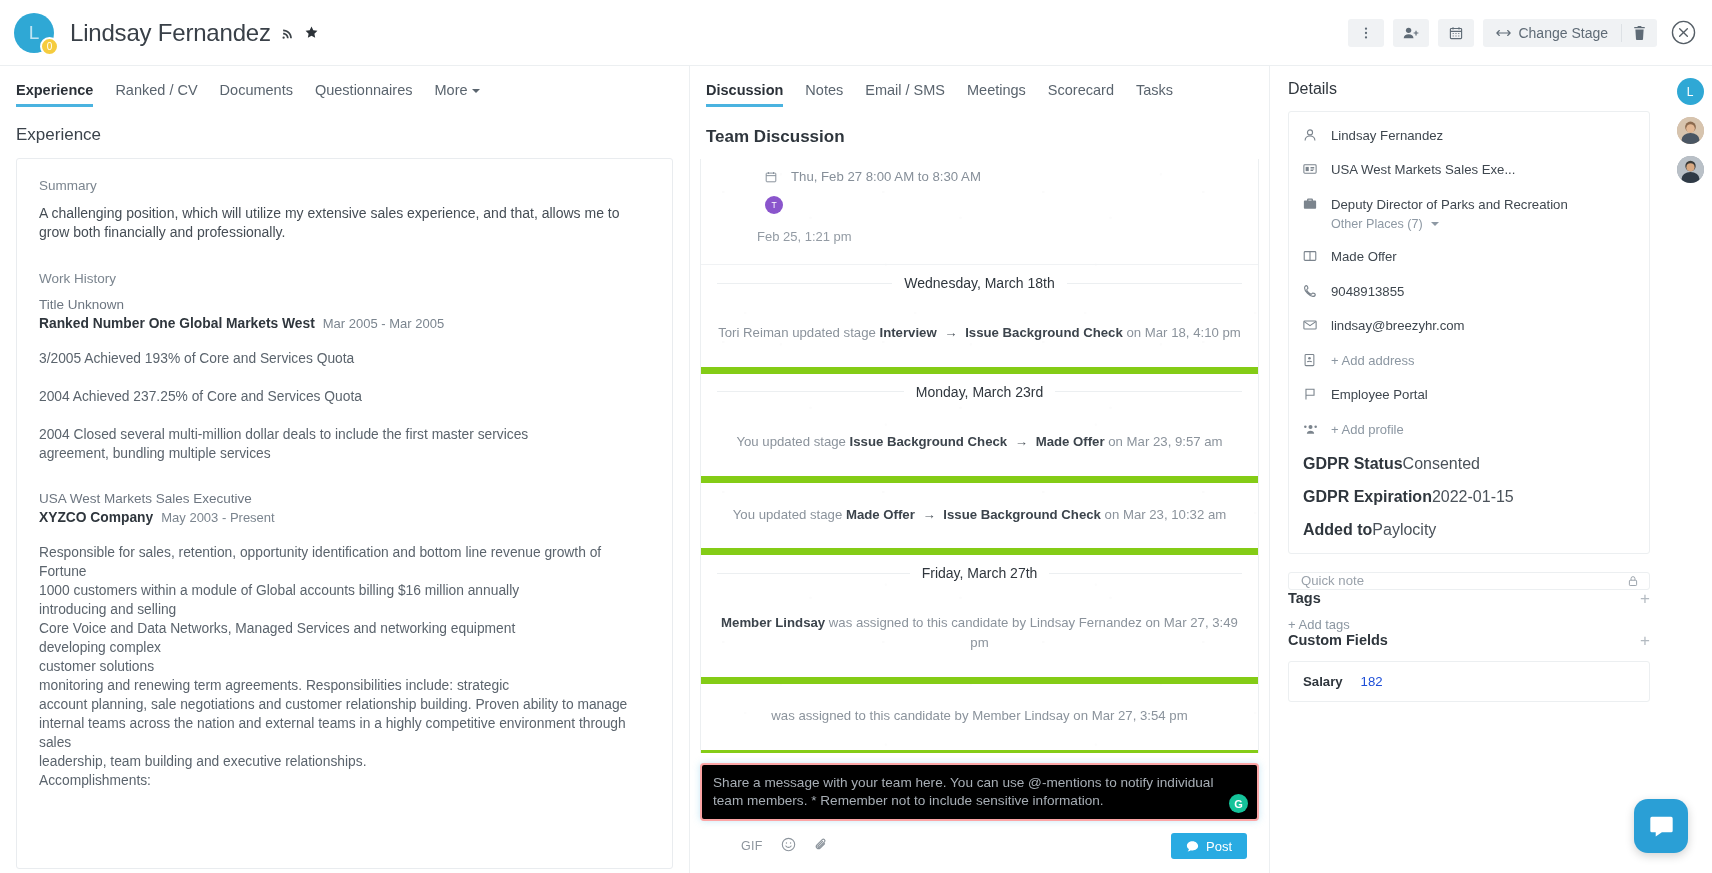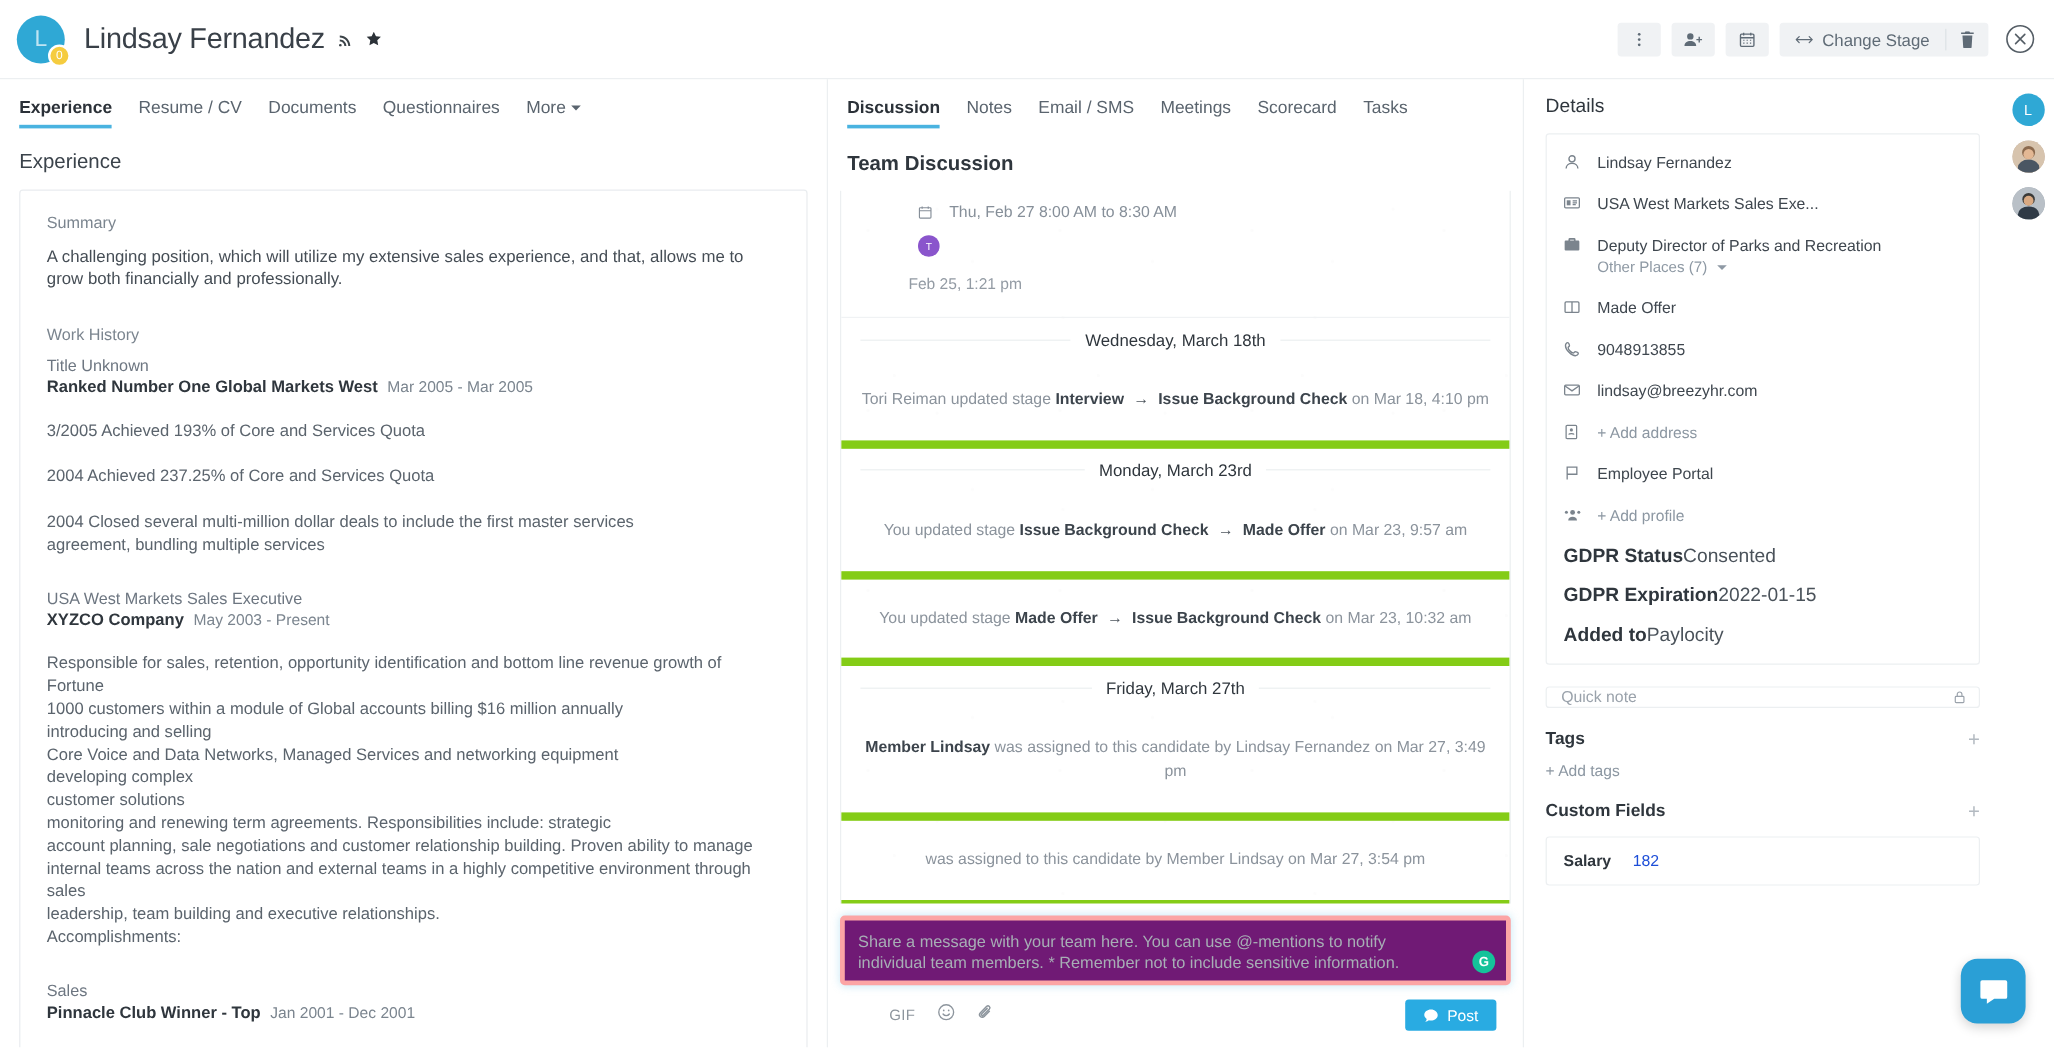--- a/index.html
+++ b/index.html
@@ -76,22 +76,22 @@
   .ev-time{ font-size:13px; color:#939ba4; margin:15px 0 0 40px;}
   .daydiv{ display:flex; align-items:center; gap:12px; padding:0 16px; height:36px;}
   .daydiv .ln{ flex:1 1 auto; height:1px; background:#eceff1; }
   .daydiv .dt{ font-size:14px; color:#2f363d; }
   .ev-row{ text-align:center; font-size:13.2px; color:#8b939c; padding:22px 14px 24px 14px; line-height:1.5;
      border-bottom:7px solid #84cc16;}
   .ev-row:last-child{ border-bottom:none; }
   .ev-row b{ color:#3c444c; font-weight:700; }
   .arrow{ color:#4d555d; margin:0 4px; }
   .composer-wrap{ flex:0 0 auto; padding:10px 10px 0 10px; }
-  .composer{ position:relative; border:4px solid #fca5a5; border-radius:4px; height:58px;
-     box-shadow:0 0 7px rgba(95,189,226,.35); padding:9px 42px 9px 11px; background:#701a75;}
+  .composer{ position:relative; border:2px solid #fca5a5; border-radius:4px; height:58px;
+     box-shadow:0 0 7px rgba(95,189,226,.35); padding:9px 42px 9px 11px; background:#000000;}
   .composer .ph{ font-size:13.6px; color:#a7aeb5; line-height:1.35;}
   .gram{ position:absolute; right:9px; bottom:6px; width:19px;height:19px;border-radius:50%;
      background:#15c39a; color:#fff; font-size:11px; display:flex;align-items:center;justify-content:center;
      font-weight:700; }
   .comp-bar{ display:flex; align-items:center; padding:12px 12px 14px 12px; }
   .comp-tools{ display:flex; align-items:center; gap:18px; color:#8d959d;}
   .gif-lbl{ font-size:12.5px; color:#8d959d; letter-spacing:.3px;margin-left:29px;}
   .post-btn{ margin-left:auto; background:#29abe2; color:#fff; border:none; border-radius:3px;
      height:26px; padding:0 15px; font-size:13px; display:flex; align-items:center; gap:7px; cursor:pointer;}
 
@@ -106,21 +106,21 @@
   .det-val.wrap{ white-space:normal; }
   .det-link{ color:#8e99a4; font-size:12.6px; display:inline-flex; align-items:center; gap:4px;}
   .det-add{ color:#8c97a2; font-size:13px;}
   .kv{ display:flex; margin-bottom:15px; font-size:16px; }
   .kv .k{ font-weight:700; color:#2f363d; }
   .kv .v{ color:#4a525a; }
   .quicknote{ margin-top:18px; border:1px solid #eceff1; border-radius:3px; height:18px;
      display:flex; align-items:center; padding:0 12px; position:relative;}
   .quicknote .qp{ font-size:13.2px; color:#9aa2ab; }
   .lock{ position:absolute; right:10px; color:#9aa2ab; display:flex;}
-  .sub-head{ display:flex; align-items:center; margin-top:18px; }
+  .sub-head{ display:flex; align-items:center; }
   .sub-head h4{ font-size:14.5px; color:#2f363d; font-weight:700;}
   .plus{ margin-left:auto; color:#b3bac1; font-size:17px; line-height:1; cursor:pointer;}
   .addtags{ font-size:13px; color:#8c97a2; margin-top:10px; }
   .cf-card{ border:1px solid #eceff1; border-radius:3px; padding:12px 14px; margin-top:12px;
      display:flex; gap:18px; font-size:13.2px;}
   .cf-card .k{ font-weight:700; color:#2f363d;}
   .cf-card .v{ color:#1d4ed8;}
 
   
   .rail{ width:44px; flex:0 0 44px; padding-top:12px; display:flex; flex-direction:column;
@@ -204,21 +204,21 @@
           <path d="M9 9l8 8M17 9l-8 8" stroke-linecap="round"></path>
         </svg>
     </div>
   </div>
 
   <div class="body">
 
     <div class="left">
       <div class="tabs">
         <div class="tab active"><span>Experience</span></div>
-        <div class="tab"><span>Resume / CV</span></div>
+        <div class="tab"><span>Ranked / CV</span></div>
         <div class="tab"><span>Documents</span></div>
         <div class="tab"><span>Questionnaires</span></div>
         <div class="tab"><span>More</span><i class="caret"></i></div>
       </div>
 
       <div class="left-scroll">
         <div class="sec-title">Experience</div>
         <div class="card">
           <div class="lbl">Summary</div>
           <div class="para">A challenging position, which will utilize my extensive sales experience, and that, allows me to grow both financially and professionally.</div>
@@ -252,24 +252,20 @@
 customer solutions
 monitoring and renewing term agreements. Responsibilities include: strategic
 account planning, sale negotiations and customer relationship building. Proven ability to manage
 internal teams across the nation and external teams in a highly competitive environment through sales
 leadership, team building and executive relationships.
 Accomplishments:</div>
           </div>
 
           <div class="gap-lg"></div>
 
-          <div>
-            <div class="job-title">Sales</div>
-            <div><span class="job-co">Pinnacle Club Winner - Top</span><span class="job-dates">Jan 2001 - Dec 2001</span></div>
-          </div>
 
           <div class="gap-lg"></div>
 
         </div>
       </div>
     </div>
 
     <div class="mid">
       <div class="tabs">
         <div class="tab active"><span>Discussion</span></div>

